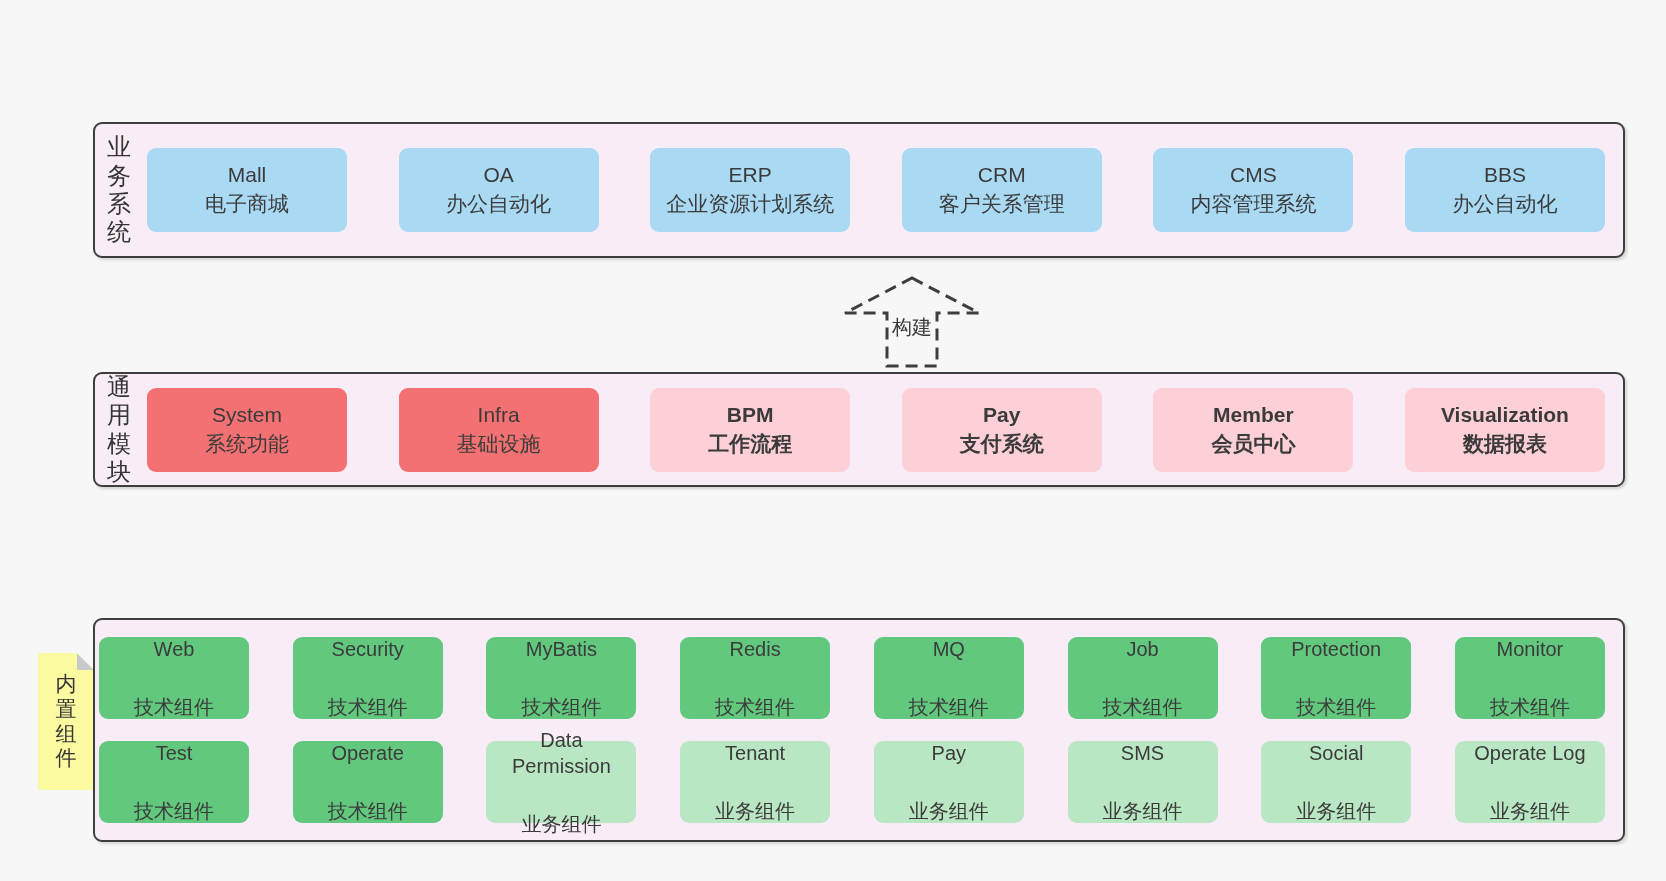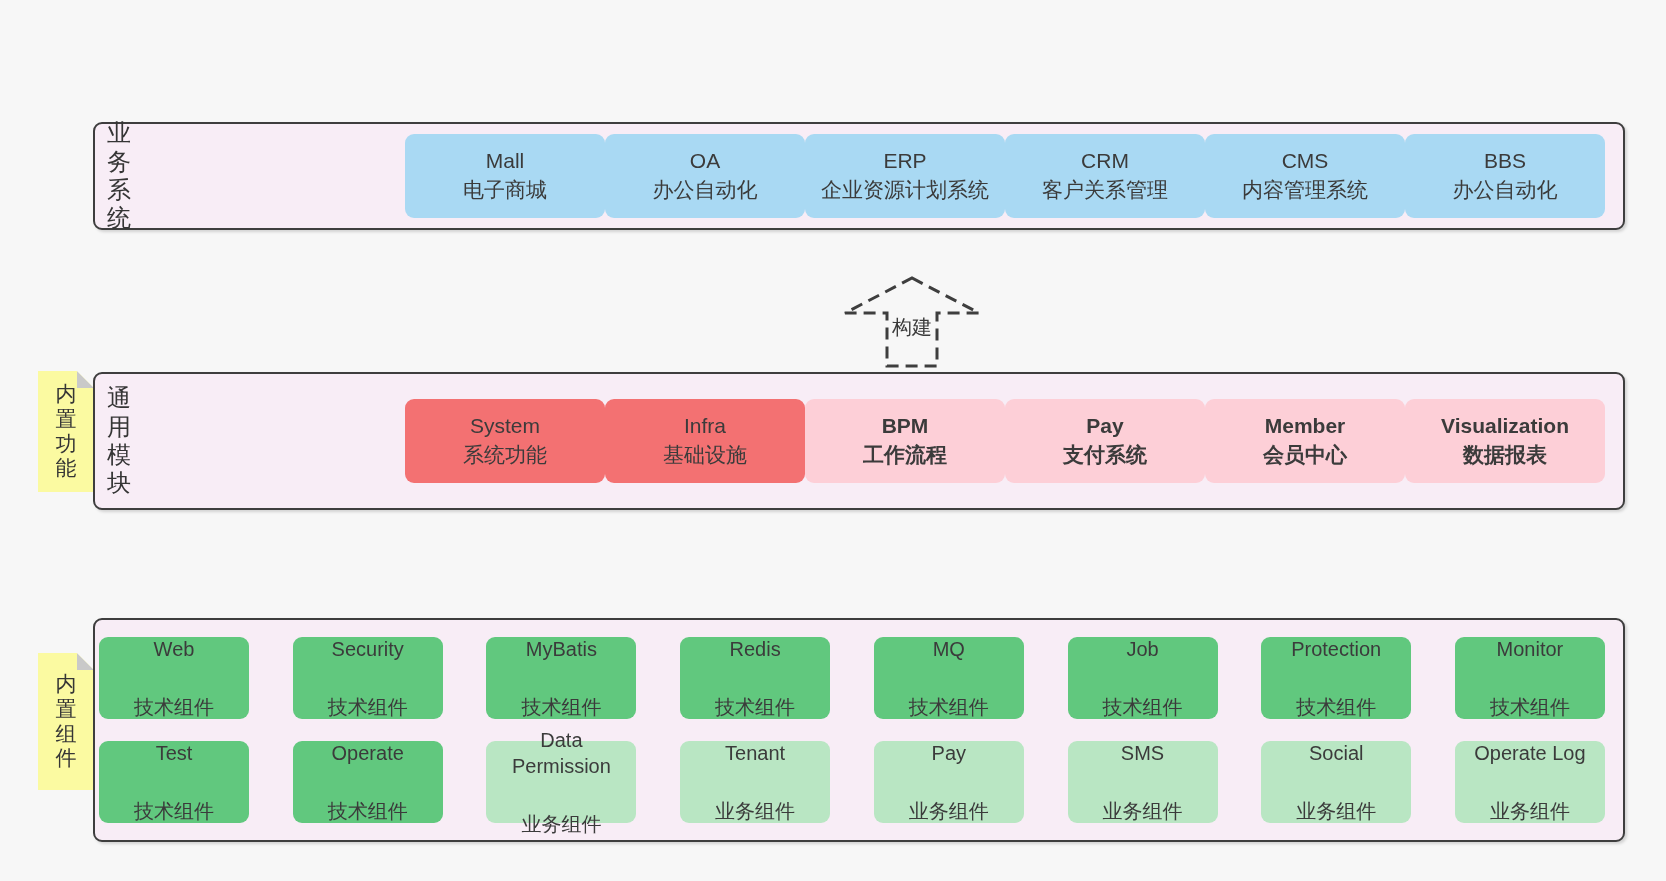--- a/index.html
+++ b/index.html
@@ -24,30 +24,30 @@
     color:var(--text);
   }
   
   .band{
     position:absolute;left:93px;width:1532px;box-sizing:border-box;
     border:2px solid var(--band-border);border-radius:9px;
     background:var(--band-bg);
     box-shadow:2px 2px 3px rgba(0,0,0,0.15);
     display:flex;
   }
-  .band-top{top:122px;height:108px;}
-  .band-mid{top:372px;height:138px;}
+  .band-top{top:122px;height:136px;}
+  .band-mid{top:372px;height:115px;}
   .band-bot{top:618px;height:224px;}
   .band-label{
     flex:0 0 48px;display:flex;align-items:center;justify-content:center;
     font-size:24px;color:#353535;
   }
   .v-text{width:1.15em;word-break:break-all;line-height:1.18;text-align:center;}
   .band-content{flex:1;padding:0 18px 0 4px;box-sizing:border-box;}
-  .one-row{display:flex;align-items:center;justify-content:flex-end;}
+  .one-row{display:flex;align-items:center;justify-content:space-between;}
   .two-rows{display:flex;flex-direction:column;justify-content:center;gap:22px;}
   .row-8{display:flex;justify-content:space-between;}
   
   .node{
     box-sizing:border-box;border-radius:9px;
     display:flex;flex-direction:column;align-items:center;justify-content:center;
     text-align:center;padding:2px 4px;color:var(--text);
   }
   .node.wide{width:200px;height:84px;font-size:21px;line-height:1.38;}
   .node.small{width:150px;height:82px;font-size:20px;line-height:1.3;gap:32px;}
@@ -82,26 +82,20 @@
   .arrow-label{
     position:absolute;left:0;right:0;top:38px;text-align:center;
     font-size:20px;color:var(--text);
   }
 </style>
 </head>
 <body>
 
 <div class="canvas">
 
-  <div class="sticky sticky-mid">
-    <div class="sticky-fold"></div>
-    <div class="sticky-text">
-        <span class="v-text">内置功能</span>
-      </div>
-  </div>
 
   <div class="sticky sticky-bot">
     <div class="sticky-fold"></div>
     <div class="sticky-text">
         <span class="v-text">内置组件</span>
       </div>
   </div>
 
   <section class="band band-top">
     <div class="band-label">

